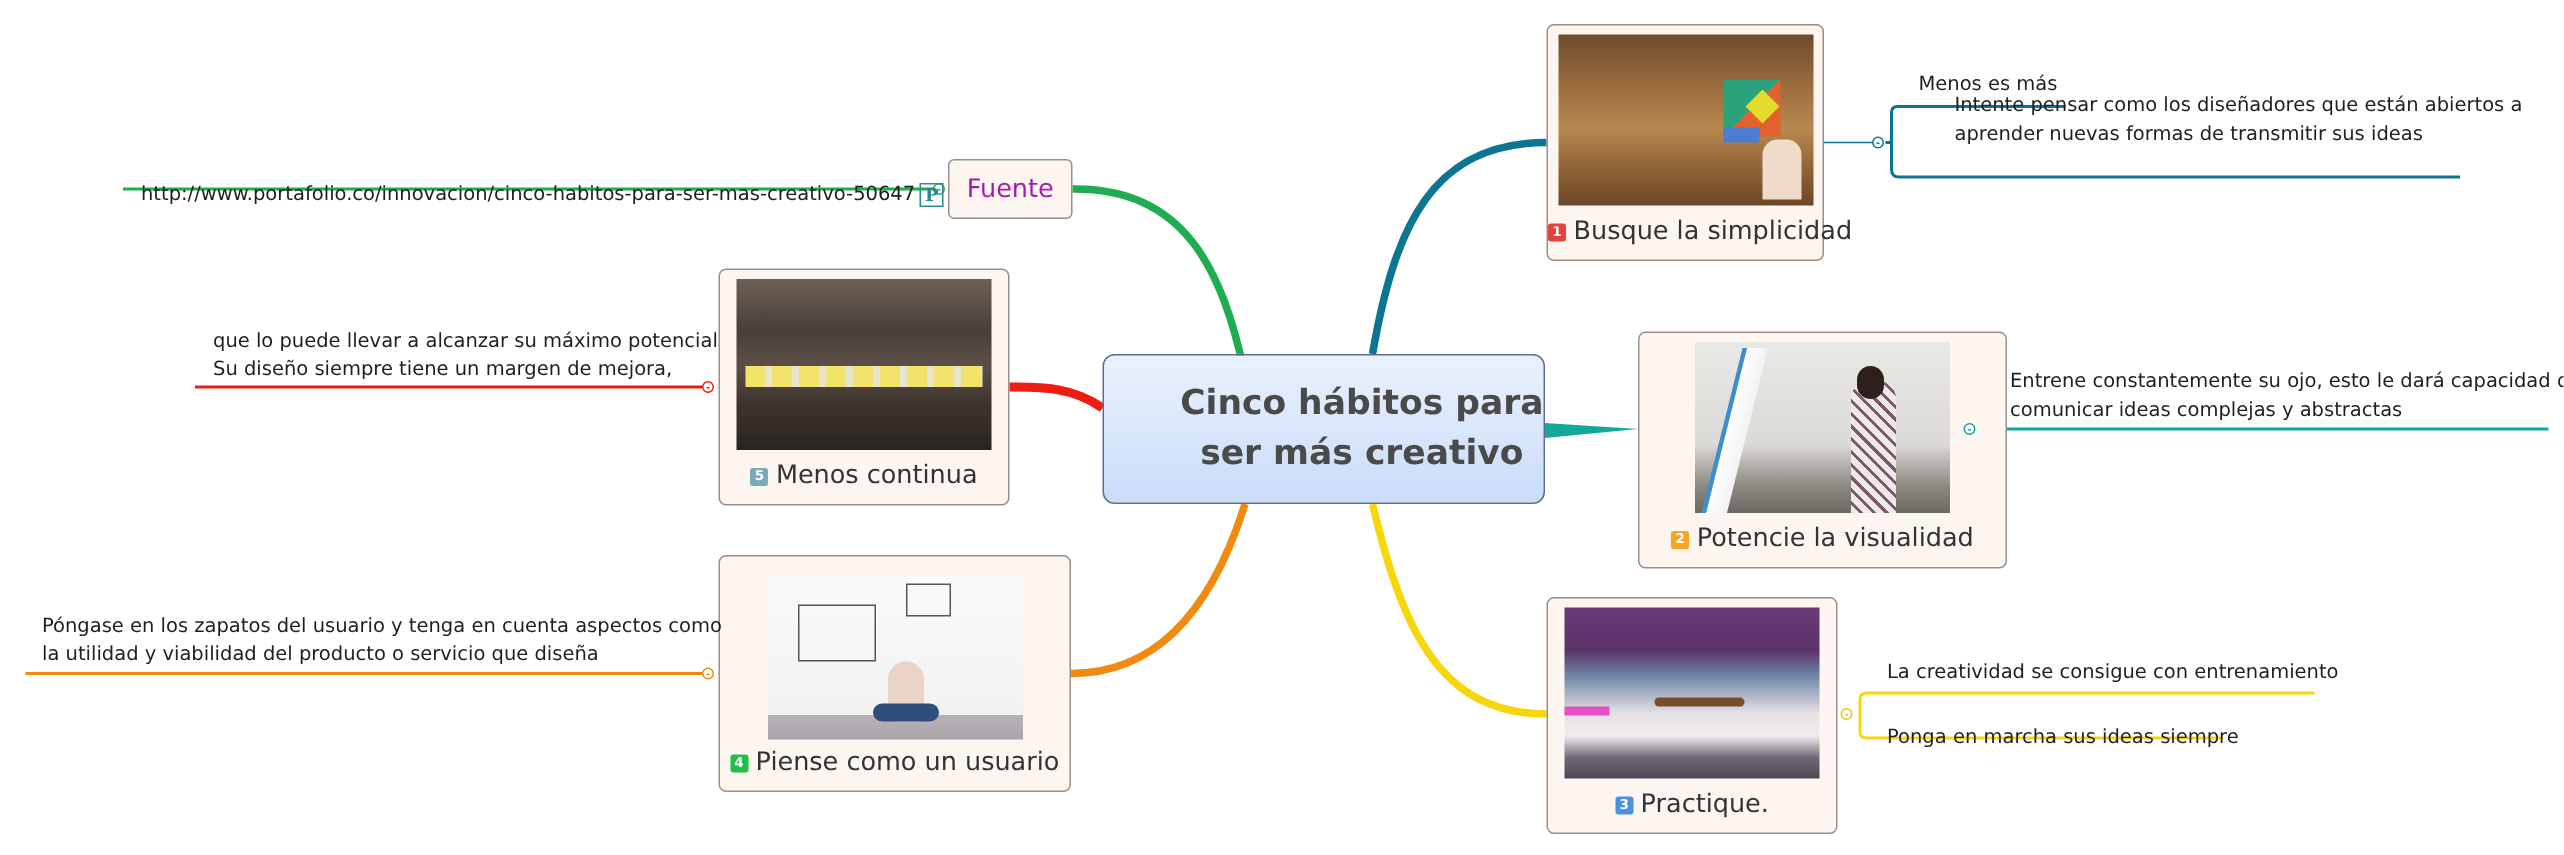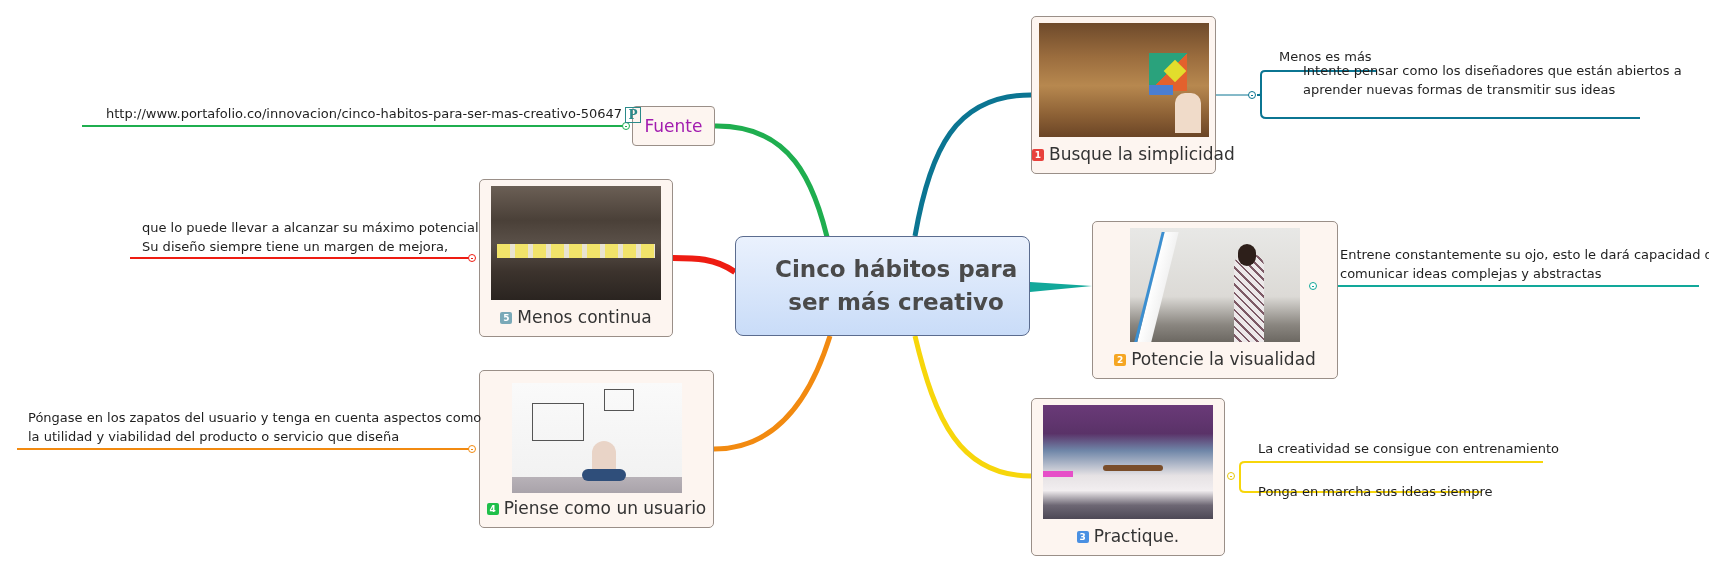--- a/index.html
+++ b/index.html
@@ -2,21 +2,21 @@
 <html><head>
 <meta charset="utf-8">
 <style>
   html,body{margin:0;padding:0;background:#ffffff;}
   body{width:1709px;height:570px;position:relative;overflow:hidden;font-family:"DejaVu Sans","Liberation Sans",sans-serif;}
   svg.links{position:absolute;left:0;top:0;width:1709px;height:570px;}
   .node{position:absolute;box-sizing:border-box;background:#fdf5f0;border:1px solid #9a8f88;border-radius:5px;text-align:center;color:#333;}
   .node .img{position:absolute;left:50%;transform:translateX(-50%);}
   .node .label{position:absolute;left:0;right:0;font-size:17px;white-space:nowrap;}
   .prio{display:inline-block;width:12px;height:12px;border-radius:2px;color:#fff;font-size:9px;line-height:12px;text-align:center;vertical-align:2px;margin-right:5px;font-weight:bold;}
-  .central{position:absolute;left:735px;top:236px;width:295px;height:100px;box-sizing:border-box;border:1px solid #5b6c8f;border-radius:8px;background:linear-gradient(#eaf1fd,#c9dcf8);display:flex;align-items:center;justify-content:flex-start;text-align:center;color:#4a4a4a;font-weight:bold;font-size:23px;line-height:33px;padding-left:39px;}
+  .central{position:absolute;left:735px;top:236px;width:295px;height:100px;box-sizing:border-box;border:1px solid #5b6c8f;border-radius:8px;background:linear-gradient(#eaf1fd,#c9dcf8);display:flex;align-items:center;justify-content:flex-end;text-align:center;color:#4a4a4a;font-weight:bold;font-size:23px;line-height:33px;padding-left:39px;}
   .leaf{position:absolute;font-size:13px;line-height:19px;color:#1f1f1f;white-space:nowrap;}
   .collapse{position:absolute;width:8px;height:8px;border-radius:50%;background:#fff;box-sizing:border-box;}
   .collapse::after{content:"";position:absolute;left:2px;right:2px;top:3px;height:1px;background:currentColor;}
   .fuente{position:absolute;left:632px;top:106px;width:83px;height:40px;box-sizing:border-box;border:1px solid #9a8f88;border-radius:4px;background:#fdf5f0;font-size:17px;color:#a21caf;display:flex;align-items:center;justify-content:center;}
   .pbadge{display:inline-block;width:14px;height:14px;border:1px solid #2a8a8a;color:#2a8a8a;font-family:"DejaVu Serif",serif;font-weight:bold;font-size:12px;line-height:14px;text-align:center;margin-left:3px;vertical-align:-1px;}
 </style>
 </head>
 <body>
 
 <svg class="links" viewBox="0 0 1709 570">
@@ -47,21 +47,21 @@
   <div>
     <div>Cinco hábitos para</div>
     <div>ser más creativo</div>
   </div>
 </div>
 
 <div class="fuente">
   <span>Fuente</span>
 </div>
 <span class="collapse" style="left:622px;top:122px;border:1px solid #1fae4f;color:#1fae4f;"></span>
-<div class="leaf" style="left:94px;top:104px;margin-left:12px;">
+<div class="leaf" style="left:94px;top:120px;">
   <span>http://www.portafolio.co/innovacion/cinco-habitos-para-ser-mas-creativo-50647</span><span class="pbadge">P</span>
 </div>
 
 <div class="node" style="left:479px;top:179px;width:194px;height:158px;">
   <div class="img" style="top:6px;width:170px;height:114px;background:linear-gradient(180deg,#6b5f55 0%,#4a4038 30%,#5a5048 50%,#3c332d 75%,#2a2420 100%);">
     <div style="position:absolute;left:6px;right:6px;top:58px;height:14px;background:repeating-linear-gradient(90deg,#f2e46a 0 13px,#e9e4d2 13px 18px);"></div>
   </div>
   <div class="label" style="top:127px;">
     <span class="prio" style="background:#7aa9b8;">5</span><span>Menos continua</span>
   </div>

